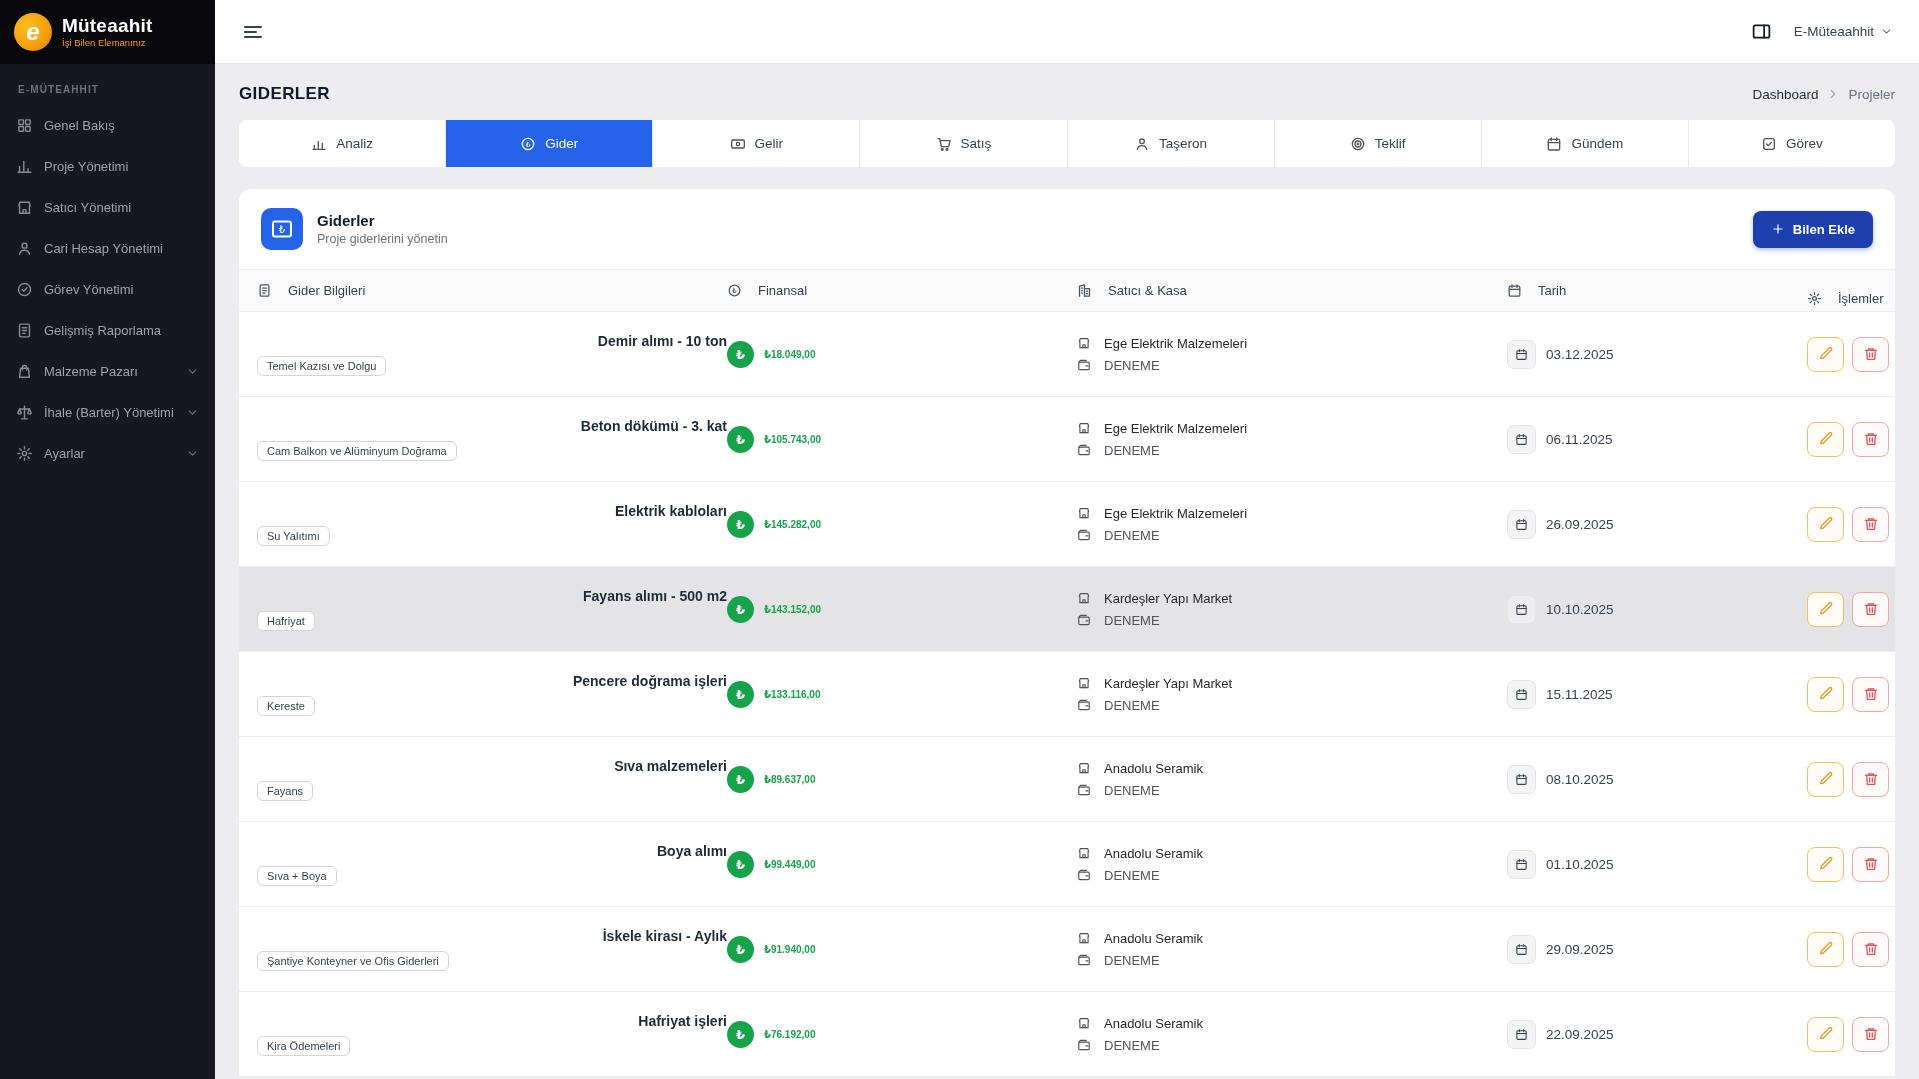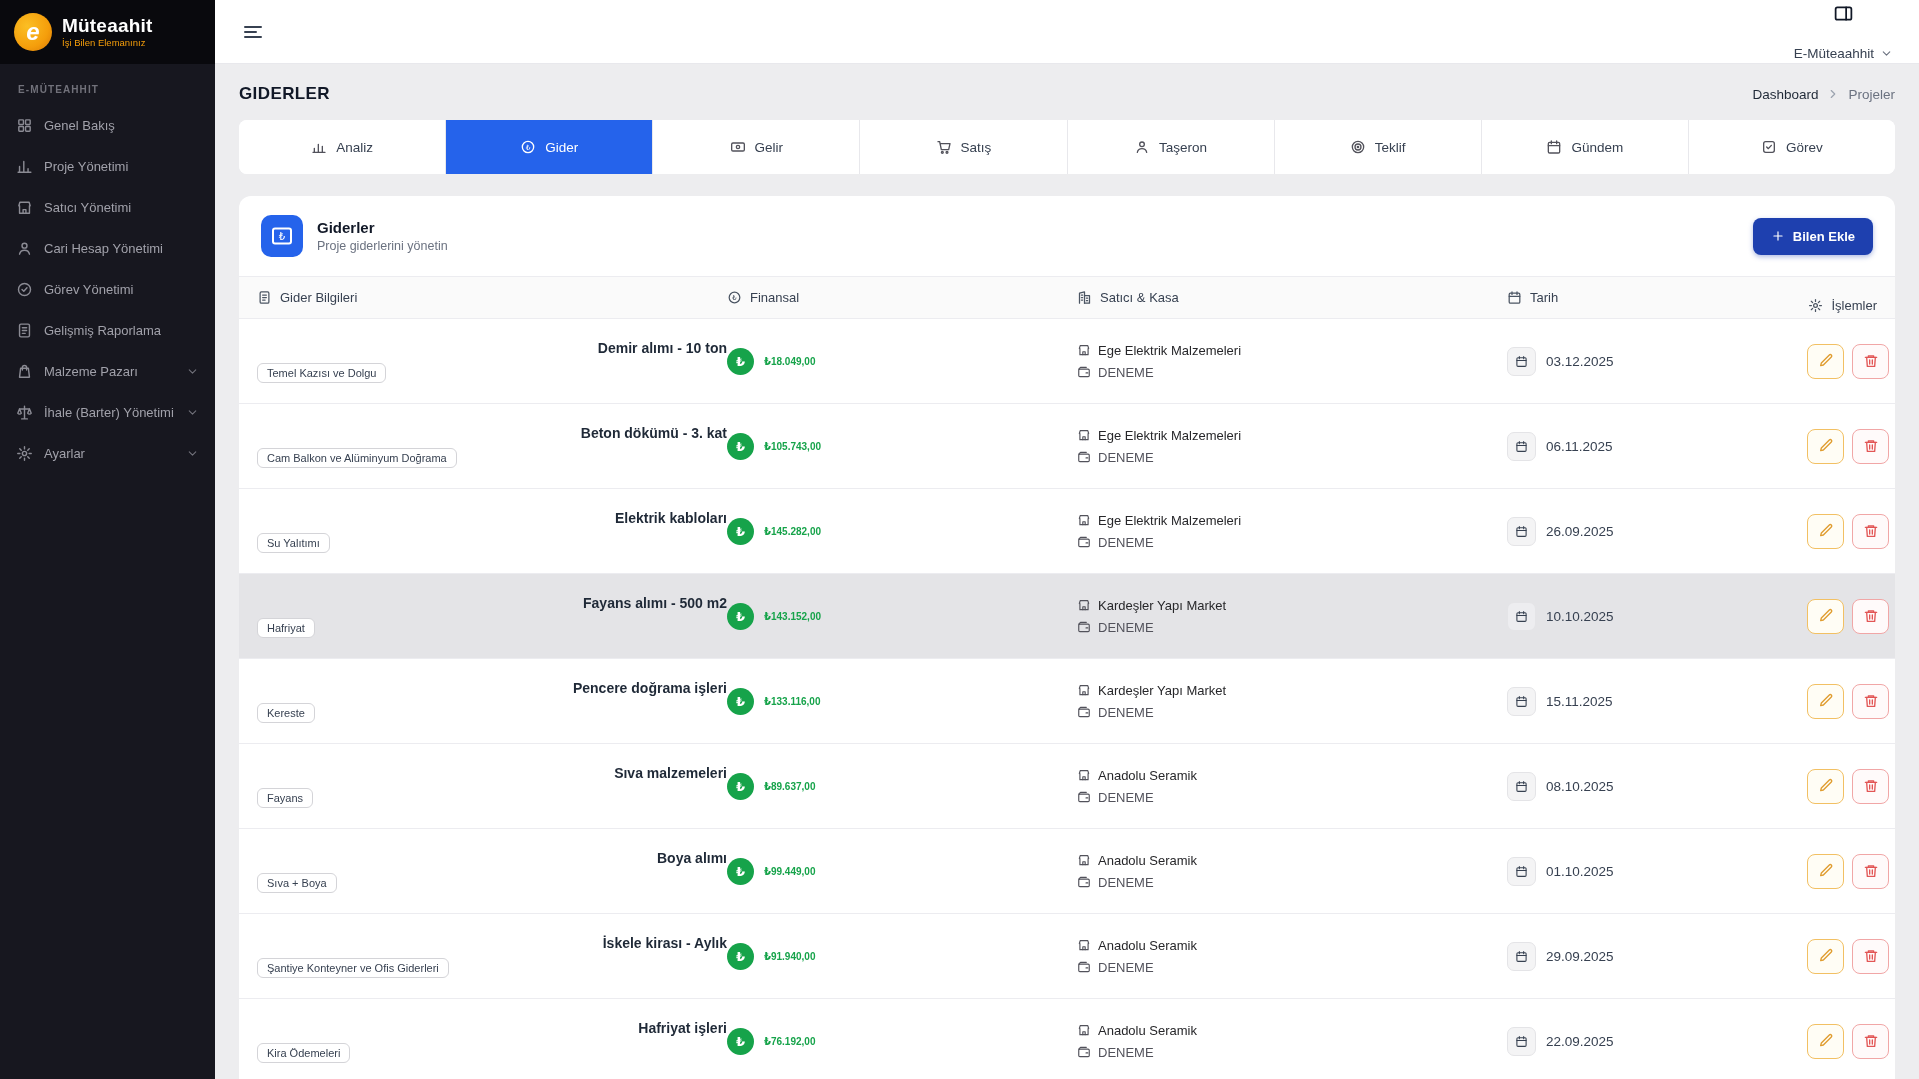--- a/index.html
+++ b/index.html
@@ -21,37 +21,37 @@
   .section-label { color:#71717a; font-size:10px; font-weight:700; letter-spacing:1.1px; padding:20px 18px 10px; }
   .nav-item { display:flex; align-items:center; gap:11px; height:41px; padding:0 16px; color:#a1a1aa; font-size:13px; font-weight:500; cursor:pointer; }
   .nav-ico { width:17px; height:17px; flex:0 0 17px; color:#8b8b94; }
   .nav-chev { width:13px; height:13px; margin-left:auto; color:#71717a; }
 
   
   .main { flex:1; display:flex; flex-direction:column; min-width:0; }
   .topbar { height:64px; flex:0 0 64px; background:#fff; border-bottom:1px solid #e8e8ec;
     display:flex; align-items:center; justify-content:space-between; padding:0 26px; }
   .hamburger { width:24px; height:24px; border:none; background:transparent; color:#374151; padding:0; }
-  .topbar-right { display:flex; align-items:center; gap:22px;flex-direction:column; }
+  .topbar-right { display:flex; align-items:center; gap:22px; }
   .panel-btn { width:21px; height:21px; border:none; background:transparent; color:#111827; padding:0; }
   .account { display:flex; align-items:center; gap:6px; font-size:13.5px; color:#374151; cursor:pointer; }
   .account .chev { width:13px; height:13px; color:#6b7280; }
 
   .content { padding:20px 24px 0; flex:1; min-height:0; }
 
   .page-head { display:flex; align-items:center; justify-content:space-between; }
   .page-title { font-size:17px; font-weight:800; letter-spacing:.4px; color:#111827; }
   .breadcrumb { display:flex; align-items:center; gap:8px; font-size:13.5px; }
   .crumb-parent { color:#1f2937; cursor:pointer; }
   .crumb-chev { width:14px; height:14px; color:#9ca3af; }
   .crumb-current { color:#6b7280; }
 
   
   .tabs { display:flex; margin-top:16px; background:#fff; border-radius:8px; overflow:hidden; }
-  .tab { flex:1; height:54px; display:flex; align-items:center; justify-content:center; gap:9px;
+  .tab { flex:1; height:47px; display:flex; align-items:center; justify-content:center; gap:9px;
     background:#fff; border:none; border-right:1px solid #e8e8ec; font-size:13.5px; color:#374151; }
   .tab:last-child { border-right:none; }
   .tab .tab-ico { width:16px; height:16px; color:#52525b; }
   .tab.active { background:#2563eb; color:#fff; }
   .tab.active .tab-ico { color:#fff; }
 
   
   .card { margin-top:22px; background:#fff; border-radius:12px 12px 0 0; }
   .card-head { display:flex; align-items:center; padding:19px 22px; }
   .card-ico-box { width:42px; height:42px; border-radius:10px; background:#2563eb; color:#fff;
@@ -59,35 +59,35 @@
   .card-titles { margin-left:14px; }
   .card-title { font-size:15px; font-weight:700; color:#111827; }
   .card-subtitle { font-size:12.5px; color:#6b7280; margin-top:3px; }
   .add-btn { margin-left:auto; display:flex; align-items:center; gap:8px; background:#1e40af; color:#fff;
     border:none; border-radius:8px; padding:11px 18px; font-size:13px; font-weight:600; box-shadow:0 2px 5px rgba(30,64,175,.35); }
   .add-btn .plus { width:14px; height:14px; }
 
   
   .grid-row { display:grid; grid-template-columns: 470px 350px 430px 300px 1fr; align-items:center; padding:0 18px; }
   .thead { background:#fafafa; border-top:1px solid #ececf0; border-bottom:1px solid #ececf0; height:43px; }
-  .th { display:flex; align-items:center; gap:8px; font-size:13px; color:#374151; font-weight:500; }
+  .th { display:flex; align-items:center; gap:16px; font-size:13px; color:#374151; font-weight:500; }
   .th-ico { width:15px; height:15px; color:#4b5563; }
   .th.right { justify-content:flex-end;margin-top:15px; }
 
   .trow { min-height:85px; border-bottom:1px solid #ececf0; }
   .trow.highlighted { background:#e4e4e7; }
   .row-title { font-size:14px; font-weight:700; color:#1f2937;text-align:right; }
   .tag { display:inline-block; margin-top:7px; font-size:11px; color:#374151; background:#fff;
     border:1px solid #d4d4d8; border-radius:6px; padding:3px 9px; }
   .c-fin { display:flex; align-items:center; gap:10px; }
   .lira-badge { width:27px; height:27px; border-radius:50%; background:#16a34a; color:#fff;
     display:flex; align-items:center; justify-content:center; font-size:13px; font-weight:700; flex:0 0 27px; }
   .amount { font-size:10px; font-weight:700; color:#16a34a; }
   .c-vendor { display:flex; flex-direction:column; gap:7px; }
-  .v-line { display:flex; align-items:center; gap:7px; font-size:13px; color:#27272a; }
+  .v-line { display:flex; align-items:center; gap:13px; font-size:13px; color:#27272a; }
   .v-line.kasa { color:#52525b; }
   .mini-ico { width:14px; height:14px; color:#52525b; flex:0 0 14px; }
   .c-date { display:flex; align-items:center; gap:10px; }
   .date-badge { width:29px; height:29px; border-radius:7px; background:#f4f4f5; border:1px solid #e4e4e7;
     display:flex; align-items:center; justify-content:center; padding:7px; color:#374151; flex:0 0 29px; }
   .trow.highlighted .date-badge { background:#ededf0; }
   .date-text { font-size:13.5px; color:#374151; font-weight:500; }
   .c-actions { display:flex; justify-content:flex-end; gap:8px; }
   .btn-edit, .btn-del { width:37px; height:35px; border-radius:8px; display:flex; align-items:center; justify-content:center; padding:9px; background:#fff; }
   .btn-edit { border:1px solid #f2c063; background:#fffdf5; color:#e09c2e; }

